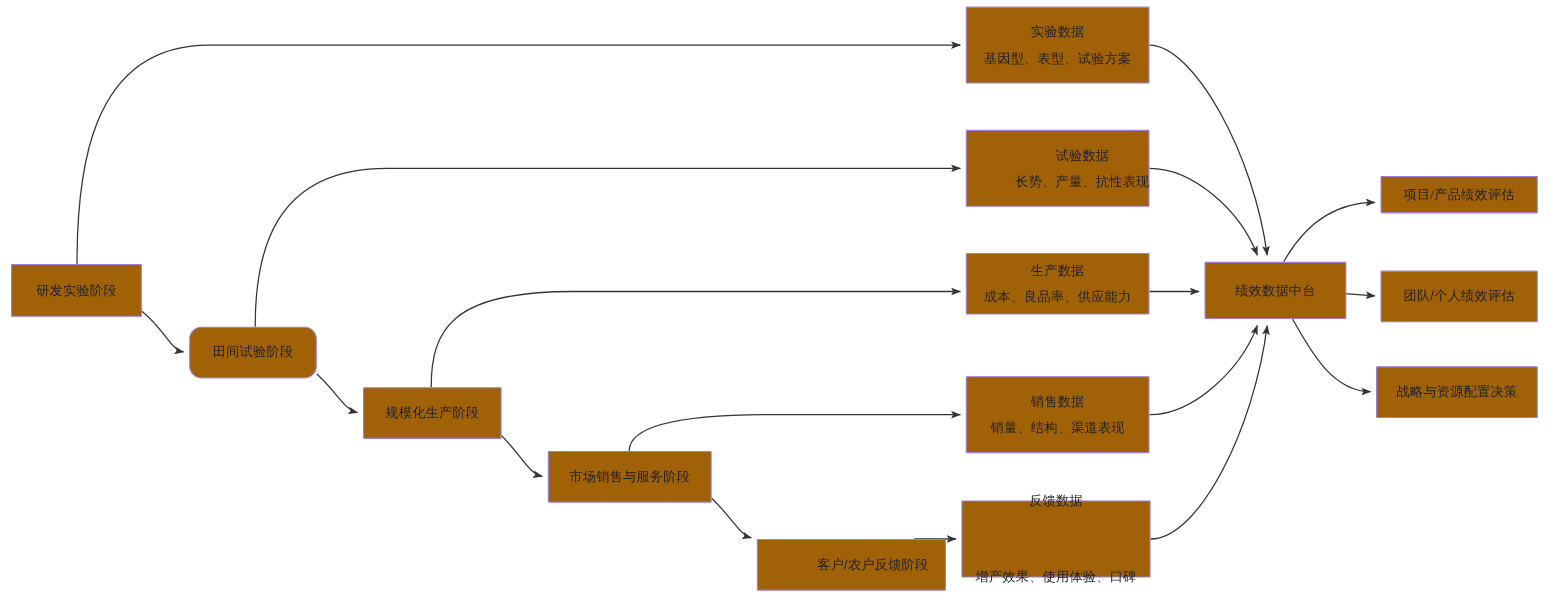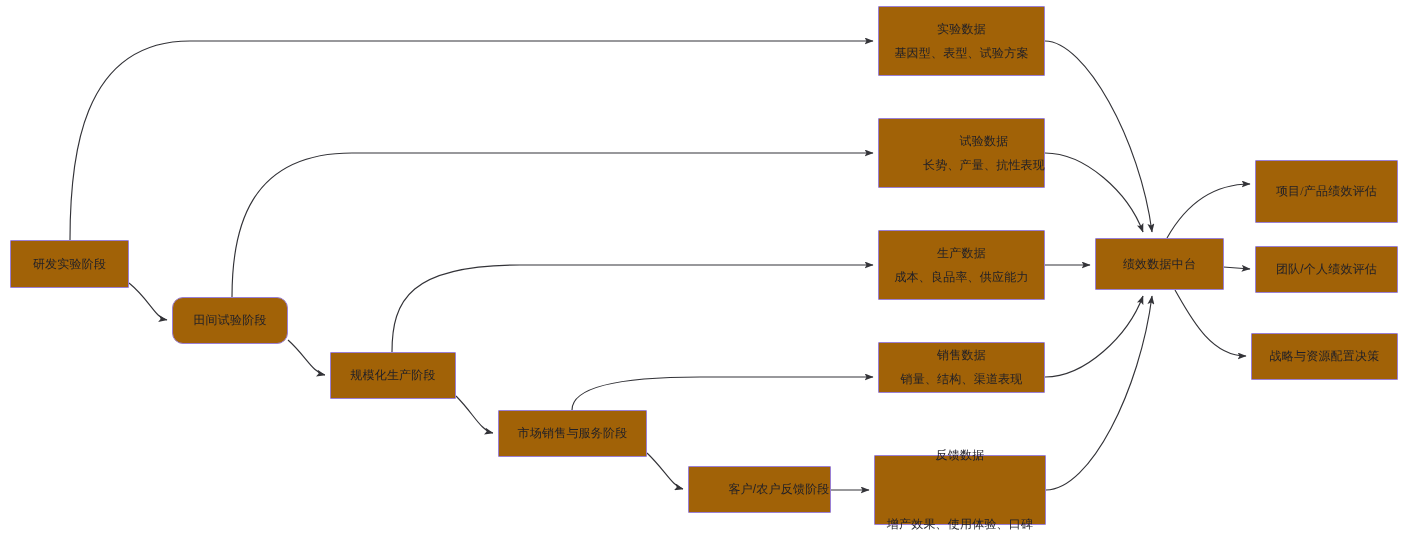--- a/index.html
+++ b/index.html
@@ -94,47 +94,47 @@
       </div>
       <div class="node" style="left: 172px; top: 297px; width: 116px; height: 47px; border-radius: 11px;">
         <div class="line-main">田间试验阶段</div>
       </div>
       <div class="node" style="left: 330px; top: 352px; width: 126px; height: 47px;">
         <div class="line-main">规模化生产阶段</div>
       </div>
       <div class="node" style="left: 498px; top: 410px; width: 149px; height: 47px;">
         <div class="line-main">市场销售与服务阶段</div>
       </div>
-      <div class="node" style="left: 688px; top: 466px; width: 143px; height: 47px; padding-left: 39px;">
+      <div class="node" style="left: 688px; top: 490px; width: 172px; height: 47px; padding-left: 39px;">
         <div class="line-main">客户/农户反馈阶段</div>
       </div>
       <div class="node" style="left: 878px; top: 6px; width: 167px; height: 70px;">
         <div class="line-main">实验数据</div>
         <div class="line-sub">基因型、表型、试验方案</div>
       </div>
       <div class="node" style="left: 878px; top: 118px; width: 167px; height: 70px; padding-left: 45px;">
         <div class="line-main">试验数据</div>
         <div class="line-sub">长势、产量、抗性表现</div>
       </div>
-      <div class="node" style="left: 878px; top: 230px; width: 167px; height: 70px;">
+      <div class="node" style="left: 878px; top: 230px; width: 167px; height: 56px;">
         <div class="line-main">生产数据</div>
         <div class="line-sub">成本、良品率、供应能力</div>
       </div>
-      <div class="node" style="left: 878px; top: 342px; width: 167px; height: 51px;">
+      <div class="node" style="left: 878px; top: 342px; width: 167px; height: 70px;">
         <div class="line-main">销售数据</div>
         <div class="line-sub">销量、结构、渠道表现</div>
       </div>
       <div class="node" style="left: 874px; top: 455px; width: 172px; height: 70px; gap: 45px;">
         <div class="line-main">反馈数据</div>
         <div class="line-sub">增产效果、使用体验、口碑</div>
       </div>
       <div class="node" style="left: 1095px; top: 238px; width: 129px; height: 52px;">
         <div class="line-main">绩效数据中台</div>
       </div>
-      <div class="node" style="left: 1255px; top: 160px; width: 143px; height: 63px; font-family: Liberation Serif, serif;">
+      <div class="node" style="left: 1255px; top: 160px; width: 143px; height: 34px; font-family: Liberation Serif, serif;">
         <div class="line-main">项目/产品绩效评估</div>
       </div>
       <div class="node" style="left: 1255px; top: 246px; width: 143px; height: 47px;">
         <div class="line-main">团队/个人绩效评估</div>
       </div>
       <div class="node" style="left: 1251px; top: 333px; width: 147px; height: 47px;">
         <div class="line-main">战略与资源配置决策</div>
       </div>
     </div>
 

